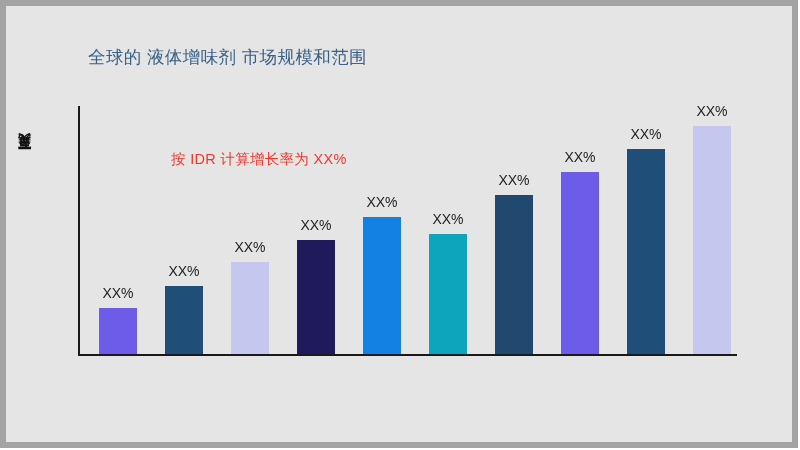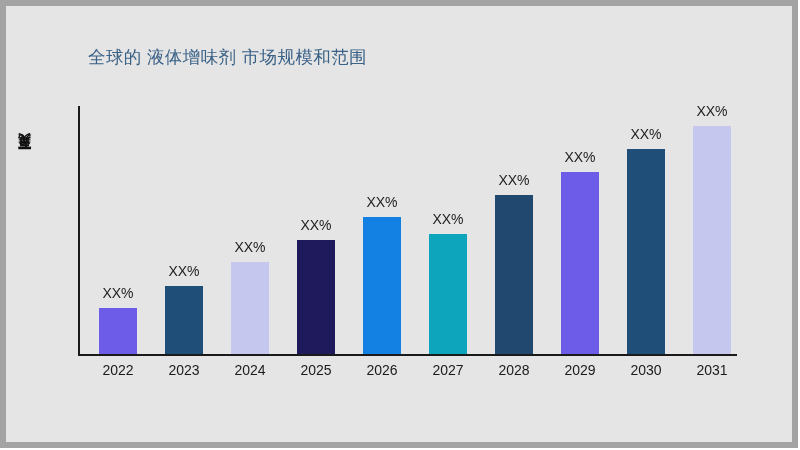--- a/index.html
+++ b/index.html
@@ -167,28 +167,17 @@
           <div class="bar-label">XX%</div>
           <div class="bar" style="height: 205px; background: rgb(31, 78, 121);"></div>
         </div>
         <div class="bar-group" style="left: 615px;">
           <div class="bar-label">XX%</div>
           <div class="bar" style="height: 228px; background: rgb(198, 199, 239);"></div>
         </div>
       </div>
   </div>
 
+  <div id="growth-annotation">按 IDR 计算增长率为 XX%</div>
 
-  <div id="x-tick-labels">
-      <div class="x-tick" style="left: 5px;">2022</div>
-      <div class="x-tick" style="left: 71px;">2023</div>
-      <div class="x-tick" style="left: 137px;">2024</div>
-      <div class="x-tick" style="left: 203px;">2025</div>
-      <div class="x-tick" style="left: 269px;">2026</div>
-      <div class="x-tick" style="left: 335px;">2027</div>
-      <div class="x-tick" style="left: 401px;">2028</div>
-      <div class="x-tick" style="left: 467px;">2029</div>
-      <div class="x-tick" style="left: 533px;">2030</div>
-      <div class="x-tick" style="left: 599px;">2031</div>
-    </div>
 
 
 </div>
 
 </body></html>

